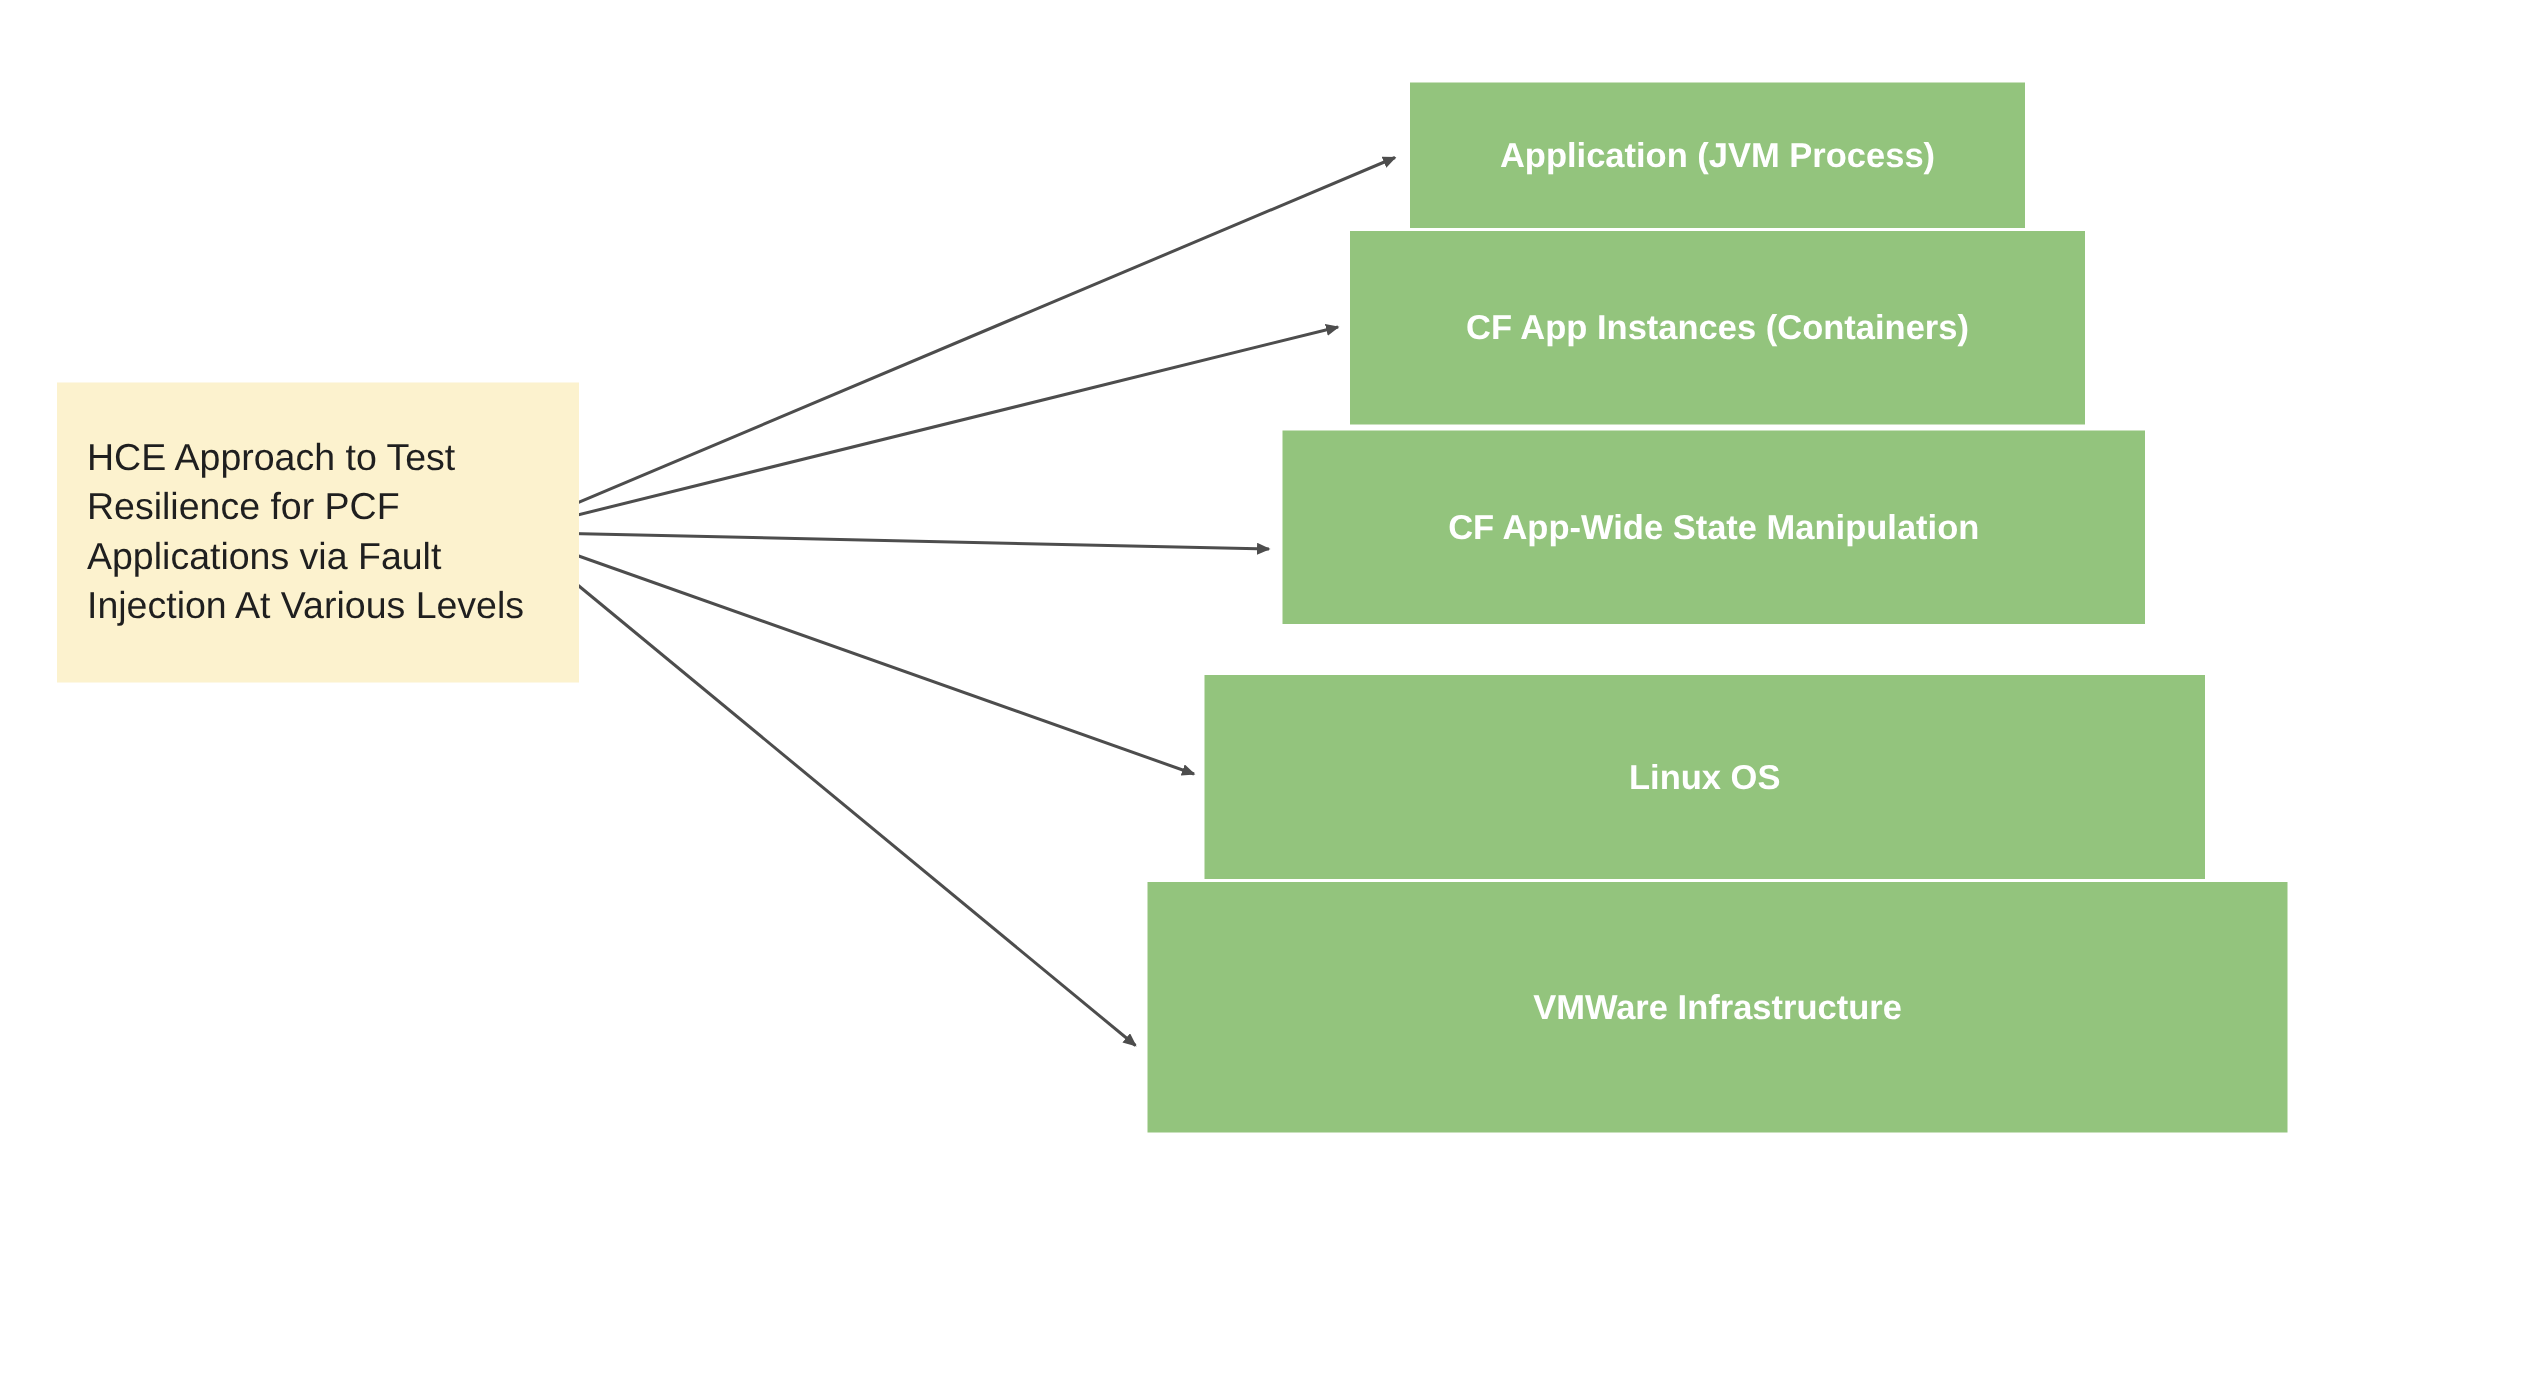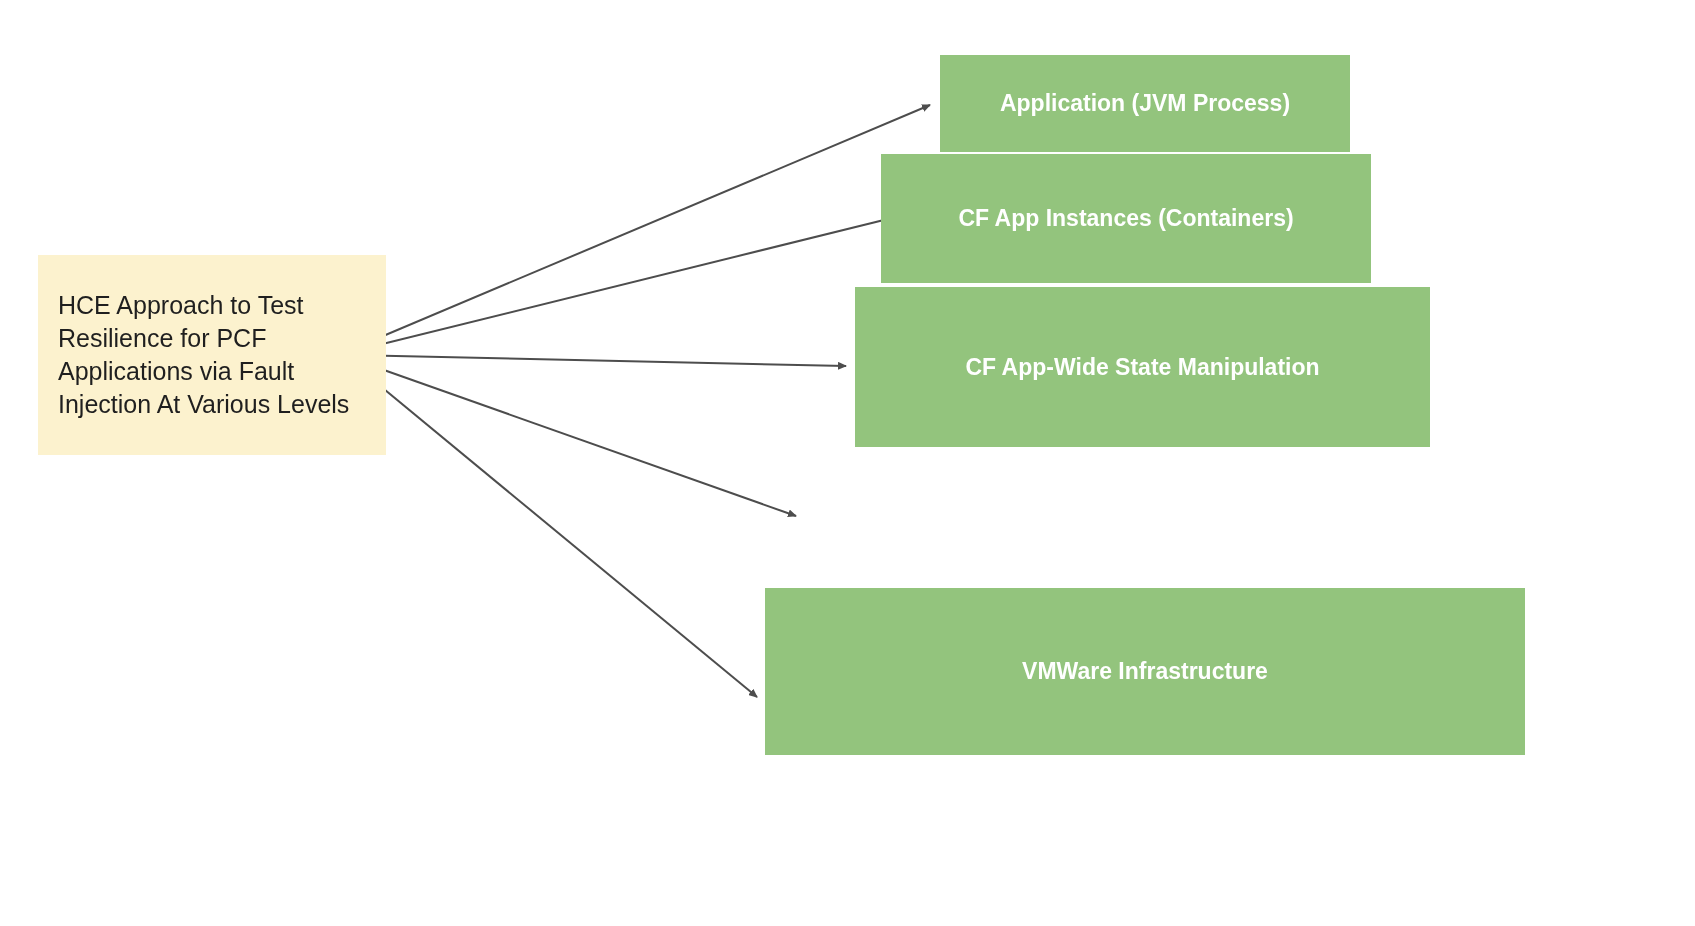--- a/index.html
+++ b/index.html
@@ -41,22 +41,22 @@
     display: flex;
     align-items: center;
     justify-content: center;
     text-align: center;
     color: var(--level-text);
     font-weight: bold;
     font-size: 23px;
     padding: 12px 16px;
   }
   .level-0 { left: 940px; top: 55px;  width: 410px; height: 97px; }
-  .level-1 { left: 881px; top: 154px; width: 490px; height: 129px; }
-  .level-2 { left: 855px; top: 287px; width: 575px; height: 160px; }
+  .level-1 { left: 900px; top: 154px; width: 490px; height: 129px; }
+  .level-2 { left: 855px; top: 287px; width: 575px; height: 129px; }
   .level-3 { left: 803px; top: 450px; width: 667px; height: 136px; }
   .level-4 { left: 765px; top: 588px; width: 760px; height: 167px; }
   svg.arrows {
     position: absolute;
     left: 0; top: 0;
     width: 1695px;
     height: 926px;
     pointer-events: none;
   }
   svg.arrows line { stroke: var(--arrow); stroke-width: 2; }
@@ -86,17 +86,20 @@
 
   <div class="level level-0">
     <span>Application (JVM Process)</span>
   </div>
   <div class="level level-1">
     <span>CF App Instances (Containers)</span>
   </div>
   <div class="level level-2">
     <span>CF App-Wide State Manipulation</span>
   </div>
+  <div class="level level-3">
+    <span>Linux OS</span>
+  </div>
   <div class="level level-4">
     <span>VMWare Infrastructure</span>
   </div>
 
 </div>
 
 </body></html>

